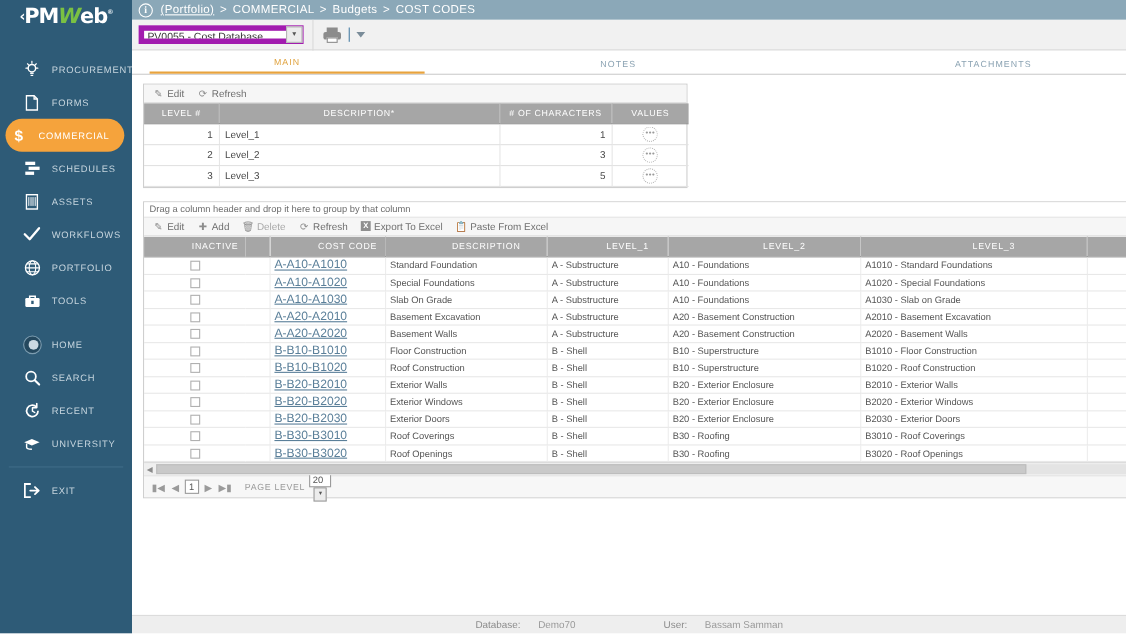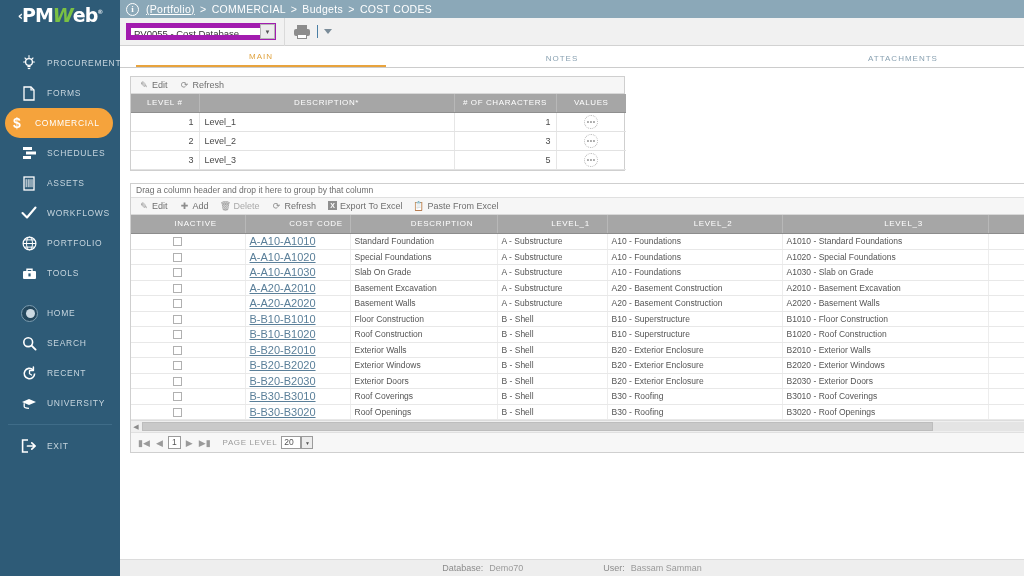--- a/index.html
+++ b/index.html
@@ -256,21 +256,21 @@
   }
 
   
   #footer {
     position: absolute; left: 0; bottom: 0;
     width: 904px; height: 17px;
     background: #eeeeee; border-top: 1px solid #dcdcdc;
     display:flex; align-items:center; justify-content:center; gap: 80px;
     font-size: 9px; color: #8c8c8c;
   }
-  #footer .fgrp { display:flex; gap:6px; }
+  #footer .fgrp { display:flex; gap:16px; }
   #footer .fval { color:#9a9a9a; }
 </style>
 </head>
 <body>
 
 <div id="app">
 
   <div id="sidebar">
 
     <div class="logo-wrap">
@@ -689,21 +689,21 @@
           <span class="hs-arrow">▶</span>
         </div>
 
         <div class="pager">
           <span class="pg-btn">▮◀</span>
           <span class="pg-btn">◀</span>
           <span class="pg-input">1</span>
           <span class="pg-btn">▶</span>
           <span class="pg-btn">▶▮</span>
           <span class="pg-label">PAGE LEVEL</span>
-          <span style="display:inline-flex;align-items:center;">
+          <span style="display:inline-flex;align-items:center;flex-direction:column;">
             <span class="pg-size">20</span>
             <span class="pg-size-arrow">▼</span>
           </span>
         </div>
       </div>
     </div>
 
     <div id="footer">
       <span class="fgrp">
         <span>Database:</span>

